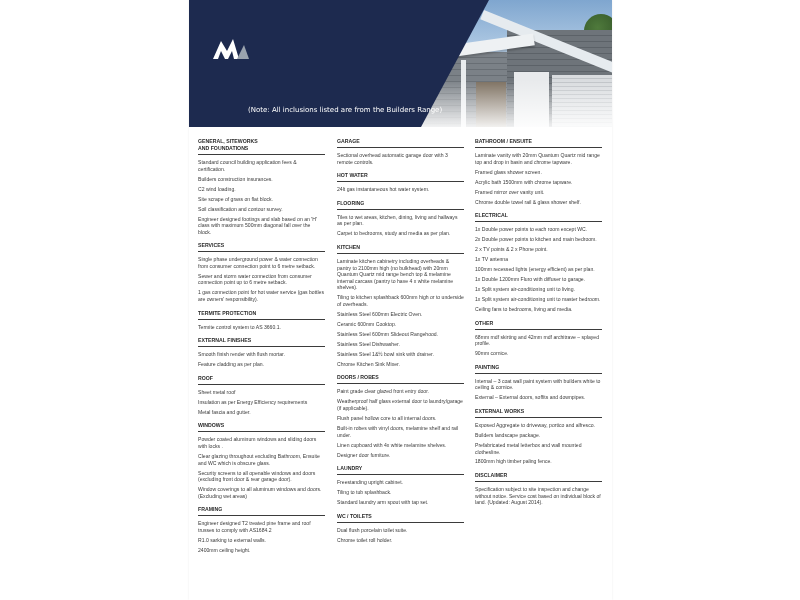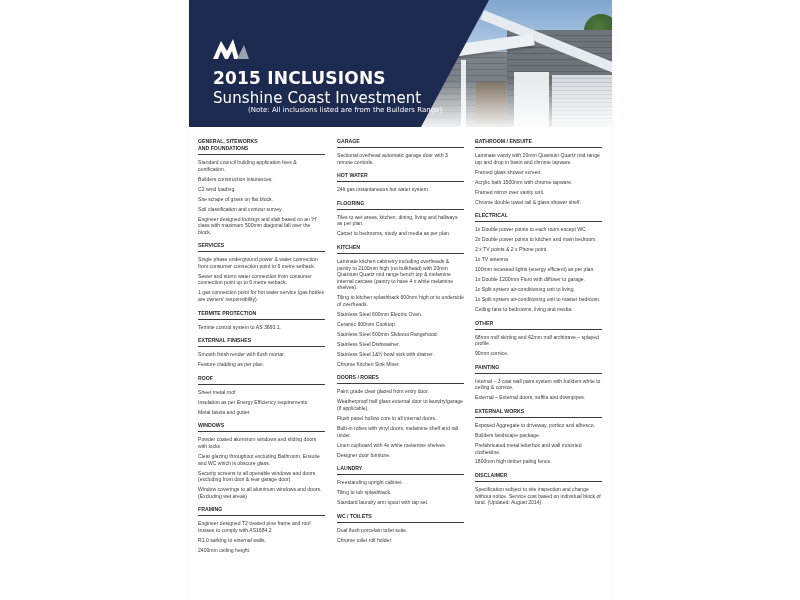--- a/index.html
+++ b/index.html
@@ -82,22 +82,20 @@
       <div class="door"></div>
       <div class="white-wall"></div>
       <div class="shutters"></div>
       <div class="fade"></div>
     </div>
     <div class="navy"></div>
     <svg class="logo" viewBox="0 0 36 22">
       <polygon points="0,22 8,4 14,14 20,2 26,22 21,22 19,14 15,22 12,22 8,14 5,22" fill="#ffffff"></polygon>
       <polygon points="24,22 31,8 36,22" fill="#9aa3ae"></polygon>
     </svg>
-    <div class="title">2015 INCLUSIONS</div>
-    <div class="subtitle">Sunshine Coast Investment</div>
     <div class="note">(Note: All inclusions listed are from the Builders Range)</div>
   </div>
 
   <div class="cols" id="cols">
     <div class="col c1">
         <div class="section">
           <div class="sec-title">GENERAL, SITEWORKS
 AND FOUNDATIONS</div>
           <div class="item">Standard council building application fees &amp; certification.</div>
           <div class="item">Builders construction insurances.</div>

